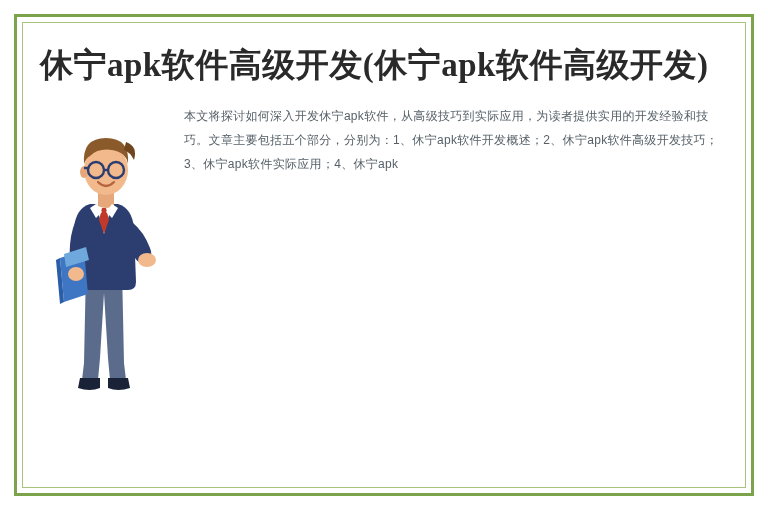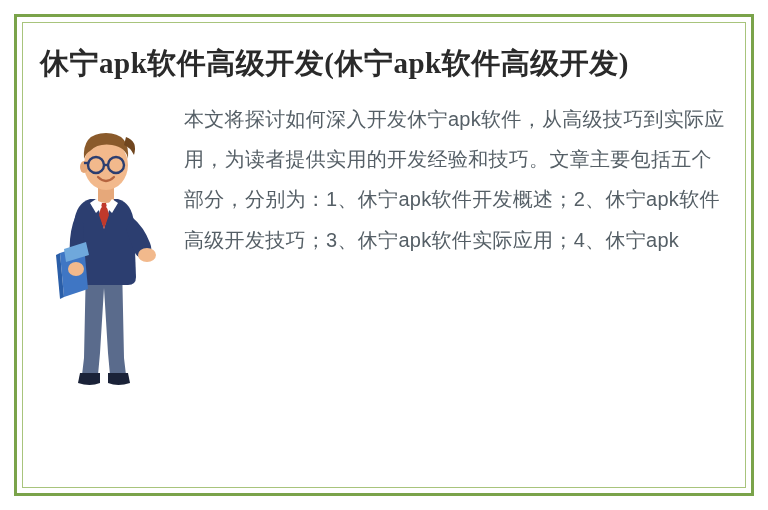--- a/index.html
+++ b/index.html
@@ -41,21 +41,21 @@
   }
   .content {
     position: absolute;
     left: 40px;
     top: 44px;
     right: 40px;
     bottom: 40px;
   }
   .title {
     font-family: "Liberation Serif", serif;
-    font-size: 29px;
+    font-size: 33px;
     font-weight: bold;
     color: #2a2a2a;
     line-height: 1.33;
     letter-spacing: 0.5px;
     margin: 0 0 14px 0;
     width: 690px;
   }
   .body-row {
     display: flex;
     align-items: flex-start;
@@ -64,21 +64,21 @@
     width: 120px;
     min-width: 120px;
     height: 300px;
     position: relative;
     margin-top: 6px;
     margin-left: 6px;
   }
   .paragraph {
     flex: 1;
     font-family: "Liberation Sans", sans-serif;
-    font-size: 20px;
+    font-size: 12px;
     color: #555f66;
     line-height: 2.02;
     letter-spacing: 0.3px;
     margin-left: 18px;
     margin-top: 2px;
     overflow: hidden;
     max-height: 300px;
   }
 </style>
 </head>

